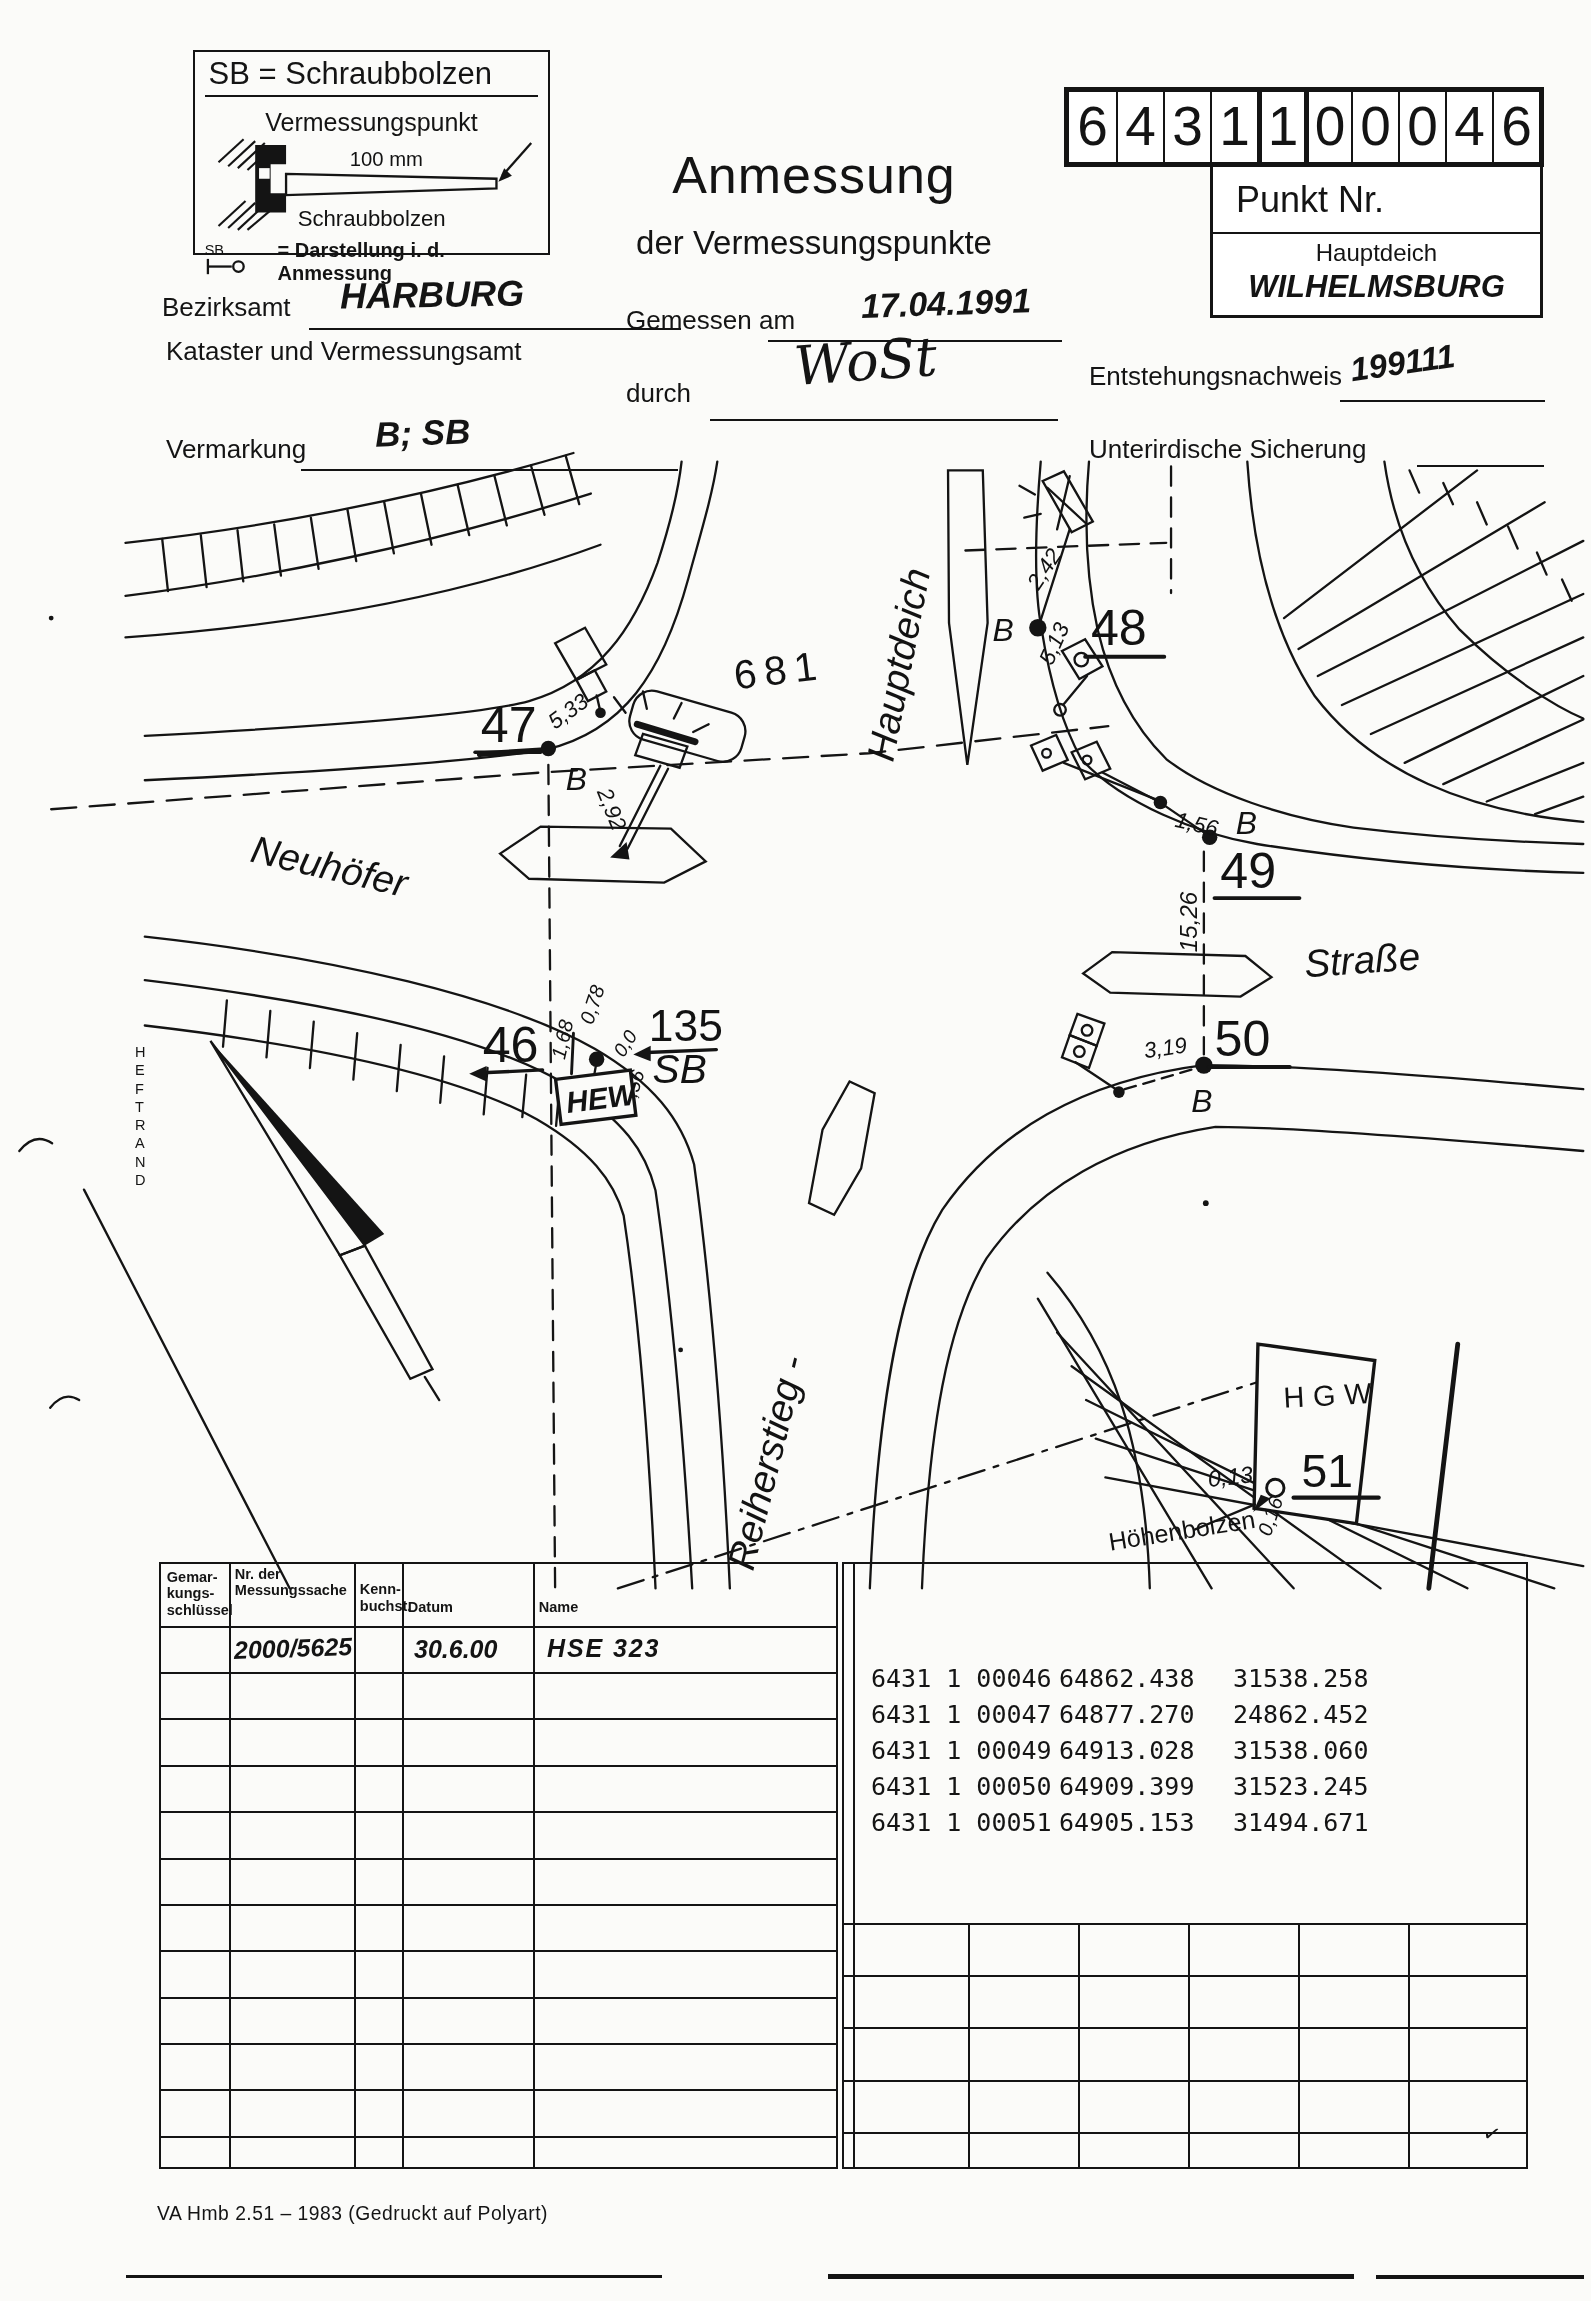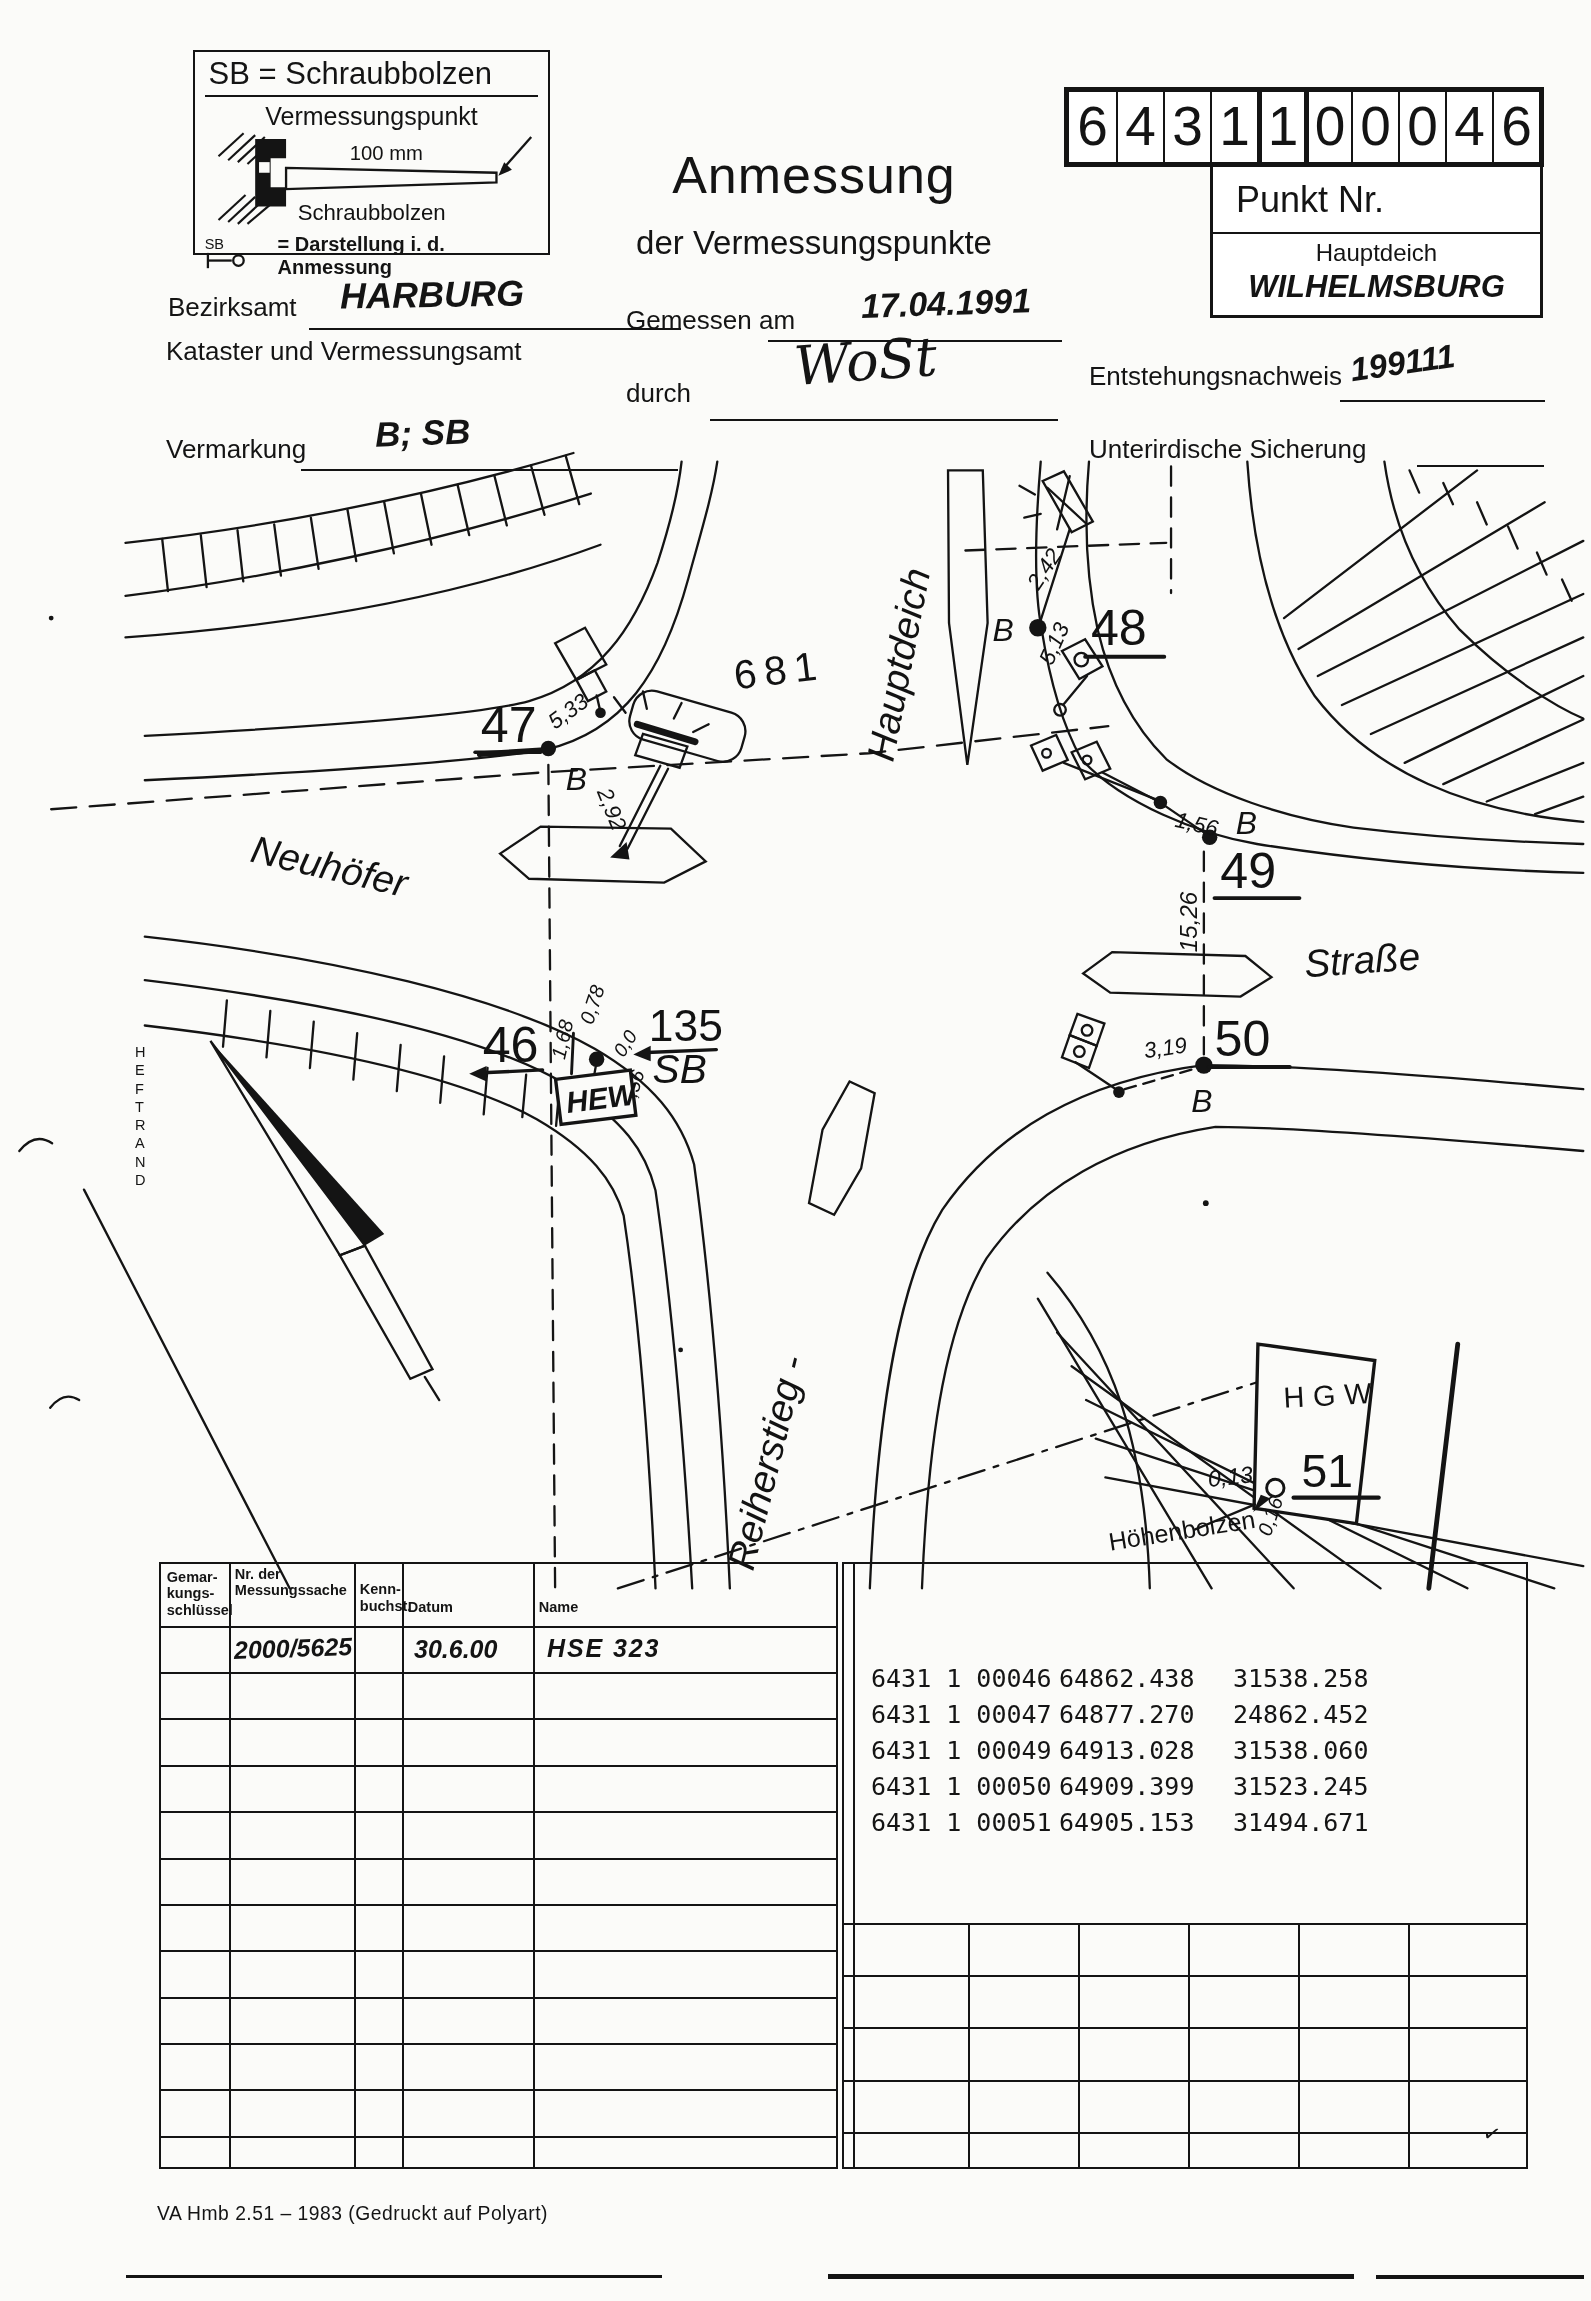--- a/index.html
+++ b/index.html
@@ -4,21 +4,21 @@
 <style>
   *{margin:0;padding:0;box-sizing:border-box}
   html,body{width:1591px;height:2302px}
   body{position:relative;background:#fbfbf9;color:#141414;font-family:"Liberation Sans",sans-serif;overflow:hidden}
   .abs{position:absolute}
   .hw{font-style:italic;font-weight:600;font-family:"Liberation Sans",sans-serif}
   .rule{position:absolute;background:#141414;height:1.9px}
   
   .legend{left:193px;top:50px;width:357px;height:205px;border:2.9px solid #141414;padding:3.9px 9.7px 1.9px 9.7px}
   .legend .t{font-size:31px;border-bottom:2.9px solid #141414;padding:0 3.9px 2.9px 3.9px}
-  .legend .s{font-size:25px;text-align:center;margin-top:5px}
+  .legend .s{font-size:25px;text-align:center;margin-top:11px}
   .legend .bottomrow{display:flex;align-items:center;gap:11.6px;margin-top:1px}
   .legend .sb{font-size:14.5px;line-height:12.6px}
   .legend .expl{font-size:20px;font-weight:700}
   
   .title1{left:597px;top:145px;width:434px;text-align:center;font-size:52px;letter-spacing:1px}
   .title2{left:597px;top:224px;width:434px;text-align:center;font-size:33px}
   
   .digits{left:1064px;top:87px;display:flex;border:5.8px solid #141414;background:#fff}
   .digits .c{width:47px;height:70px;border-left:2.4px solid #141414;font-size:55px;line-height:68px;text-align:center;font-weight:400}
   .digits .c:first-child{border-left:none}
@@ -326,21 +326,21 @@
   <div class="c">4</div>
   <div class="c">6</div>
 </div>
 
 <div class="abs punktbox">
   <div class="pn">Punkt Nr.</div>
   <div class="gm">Hauptdeich</div>
   <div class="gv hw">WILHELMSBURG</div>
 </div>
 
-<div class="abs lbl" style="left:168px;top:292px">Bezirksamt</div>
+<div class="abs lbl" style="left:162px;top:292px">Bezirksamt</div>
 <div class="abs hw" style="left:340px;top:274px;font-size:36px;transform:rotate(-1deg)">HARBURG</div>
 <div class="rule" style="left:309px;top:328px;width:372px"></div>
 <div class="abs lbl" style="left:166px;top:336px">Kataster und Vermessungsamt</div>
 
 <div class="abs lbl" style="left:626px;top:305px">Gemessen am</div>
 <div class="abs hw" style="left:861px;top:284px;font-size:34px;transform:rotate(-2deg)">17.04.1991</div>
 <div class="rule" style="left:768px;top:340px;width:294px"></div>
 
 <div class="abs lbl" style="left:626px;top:378px">durch</div>
 <div class="abs" style="left:794px;top:330px;font-size:54px;font-style:italic;font-family:'DejaVu Serif',serif;transform:rotate(-4deg)">WoSt</div>

